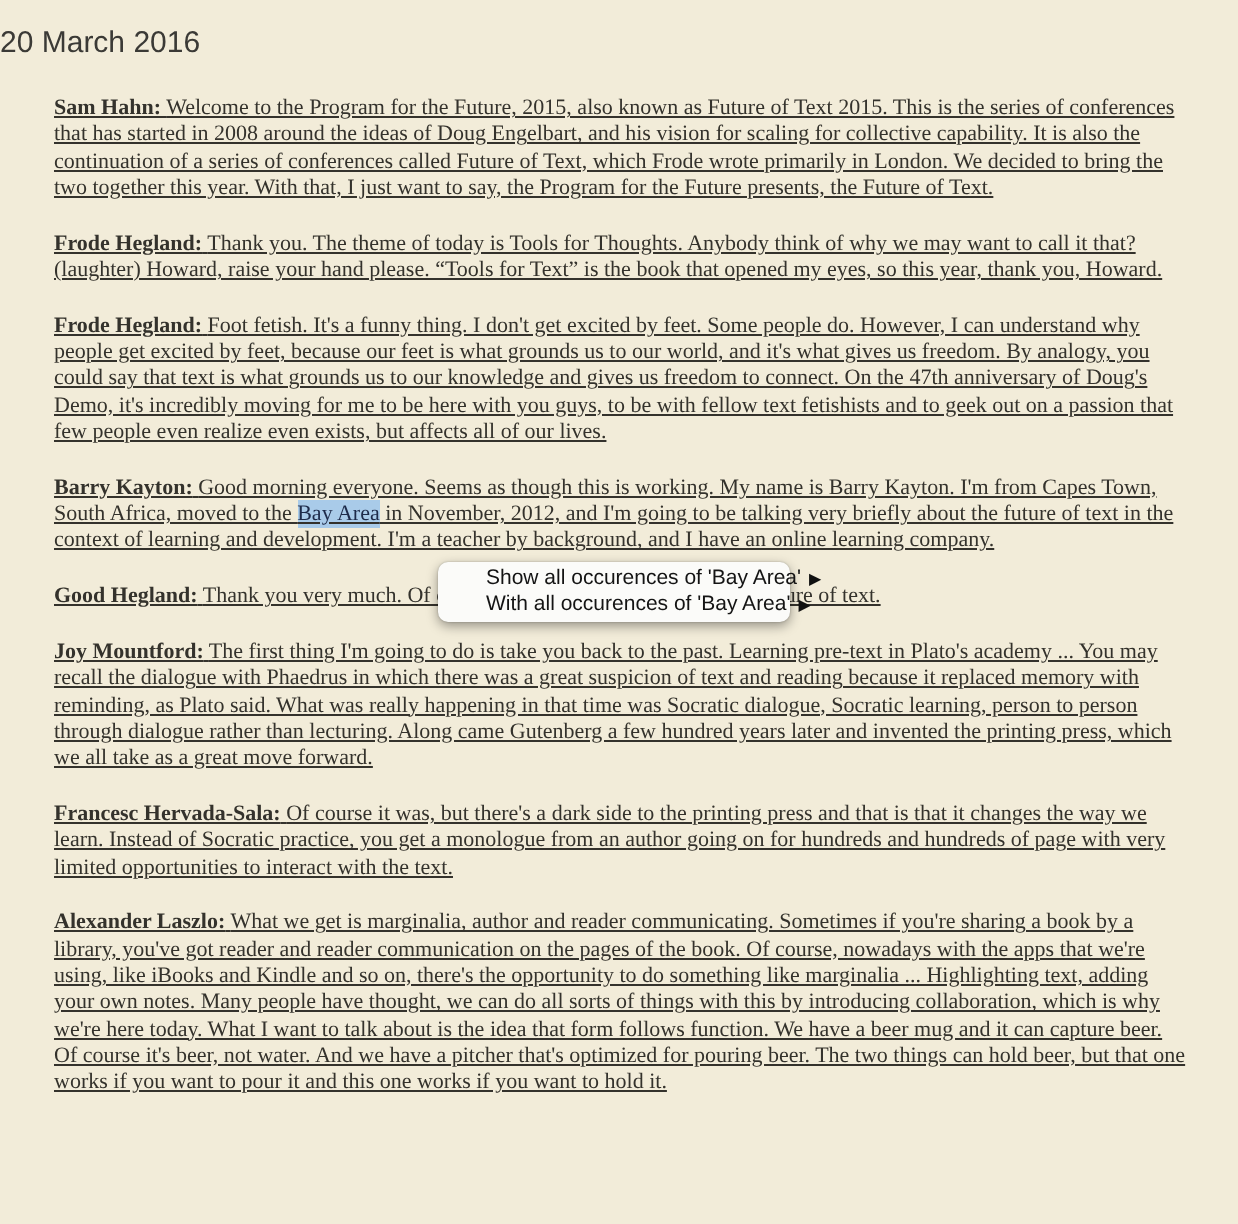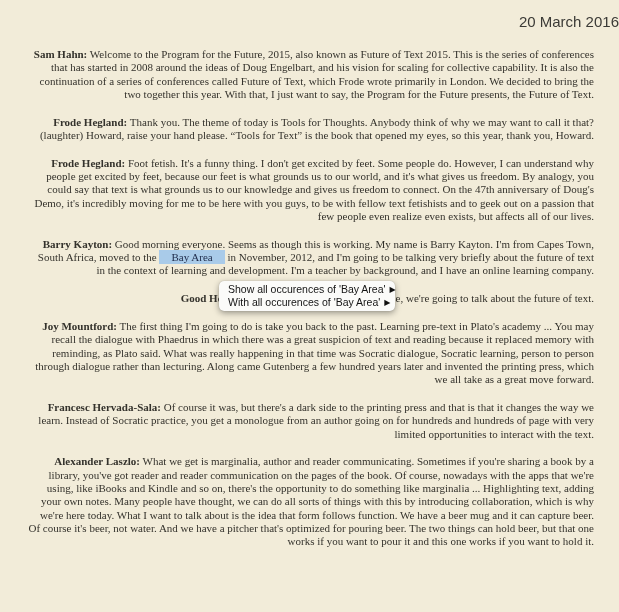--- a/index.html
+++ b/index.html
@@ -12,66 +12,67 @@
     background: #f2ecd9;
     position: relative;
     overflow: hidden;
     font-family: "Liberation Serif", serif;
   }
   .page {
     padding-top: 13px;
   }
   .doc-title {
     margin: 0;
-    text-align: right;
+    text-align: left;
     font-family: "Liberation Sans", sans-serif;
     font-size: 15px;
     font-weight: 400;
     color: #3b3a36;
     line-height: 18px;
   }
   .content {
     margin: 17px 25px 0 27px;
     width: 567px;
     font-size: 11px;
     line-height: 13.3px;
     color: #34322c;
-    text-align: right;
+    text-align: left;
+    text-decoration: underline;
   }
   .content p {
     margin: 0 0 14.5px 0;
   }
   .speaker {
     font-weight: bold;
   }
   mark.selection {
     background: #a9cbe9;
     color: #1e2b4a;
-    padding: 1px 12px;
+    padding: 1px 0;
   }
   .context-menu {
     position: absolute;
     left: 219px;
     top: 281px;
     width: 176px;
     background: #fbfbf9;
     border-radius: 5px;
     box-shadow: 0 0 1px rgba(0,0,0,0.25), 0 2px 6px rgba(0,0,0,0.38);
     padding: 2px 0;
     font-family: "Liberation Sans", sans-serif;
     font-size: 10.5px;
     color: #141414;
   }
   .menu-item {
     display: flex;
     align-items: flex-end;
     justify-content: space-between;
     height: 13px;
     line-height: 13px;
-    padding: 0 7px 0 9px;
+    padding: 0 7px 0 24px;
     white-space: nowrap;
     cursor: default;
   }
   .menu-item .arrow {
     font-size: 8px;
     color: #101010;
     margin-left: 4px;
     flex: 0 0 auto;
   }
 </style>

